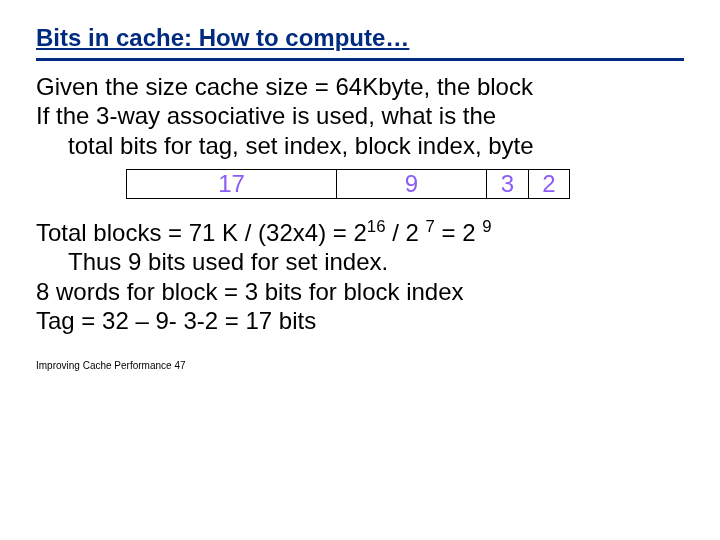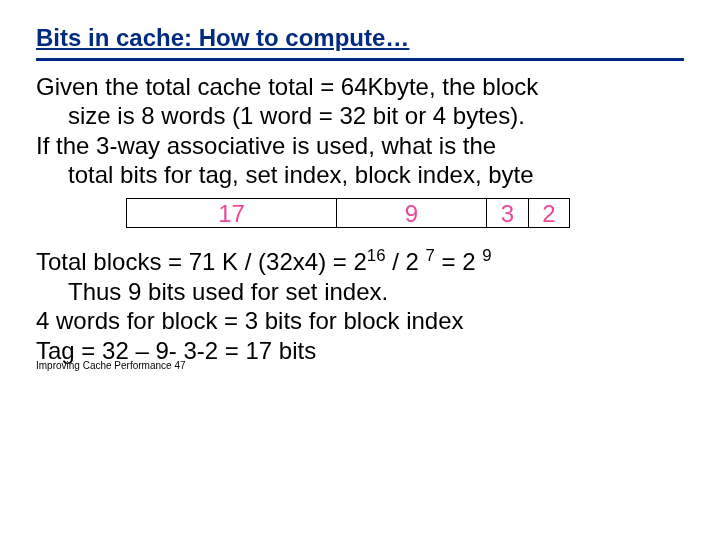--- a/index.html
+++ b/index.html
@@ -42,21 +42,21 @@
     margin: 10px 0 18px 90px;
     display: flex;
   }
   .cell {
     border: 1px solid #000;
     height: 30px;
     display: flex;
     align-items: center;
     justify-content: center;
     font-size: 24px;
-    color: #ec4899;
+    color: #8b5cf6;
     box-sizing: border-box;
   }
   .cell.tag   { width: 210px; border-right: none; }
   .cell.set   { width: 150px; border-right: none; }
   .cell.blk   { width: 42px;  border-right: none; }
   .cell.byte  { width: 42px;  }
   sup { font-size: 0.7em; text-align: right; }
   .footer {
     position: absolute;
     left: 36px;
@@ -67,37 +67,36 @@
 </style>
 </head>
 <body>
 
 <div class="slide">
 
   <h1 class="title">Bits in cache: How to compute…</h1>
 
   <div class="body">
 
-    <p class="para">Given the total cache total = 64Kbyte, the block</p>
-    <p class="para indent">size is 8 words (1 word = 32 bit or 4 bytes).</p>
+    <p class="para">Given the size cache size = 64Kbyte, the block</p>
 
     <p class="para">If the 3-way associative is used,  what is the</p>
     <p class="para indent">total bits for tag, set index, block index, byte</p>
 
     <div class="diagram">
       <div class="cell tag">17</div>
       <div class="cell set">9</div>
       <div class="cell blk">3</div>
       <div class="cell byte">2</div>
     </div>
 
     <p class="para">
       <span>Total blocks = 71 K / (32x4) = 2</span><sup>16</sup><span> / 2 </span><sup>7</sup><span> = 2 </span><sup>9</sup>
     </p>
     <p class="para indent">Thus 9 bits used for set index.</p>
-    <p class="para">4 words for block = 3 bits for block index</p>
+    <p class="para">8 words for block = 3 bits for block index</p>
     <p class="para">Tag = 32 – 9- 3-2 = 17 bits</p>
 
   </div>
 
   <div class="footer">Improving Cache Performance 47</div>
 
 </div>
 
 </body></html>

